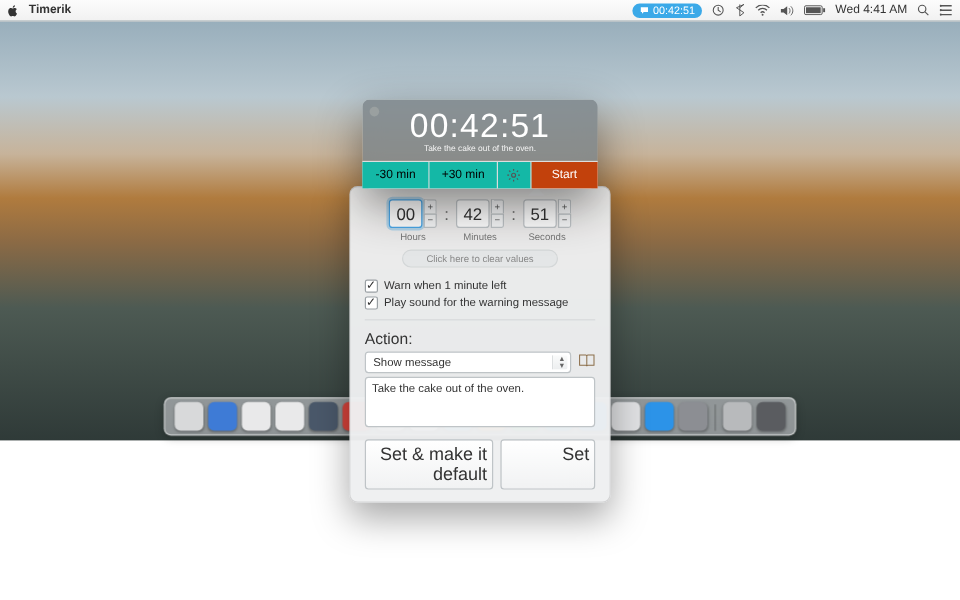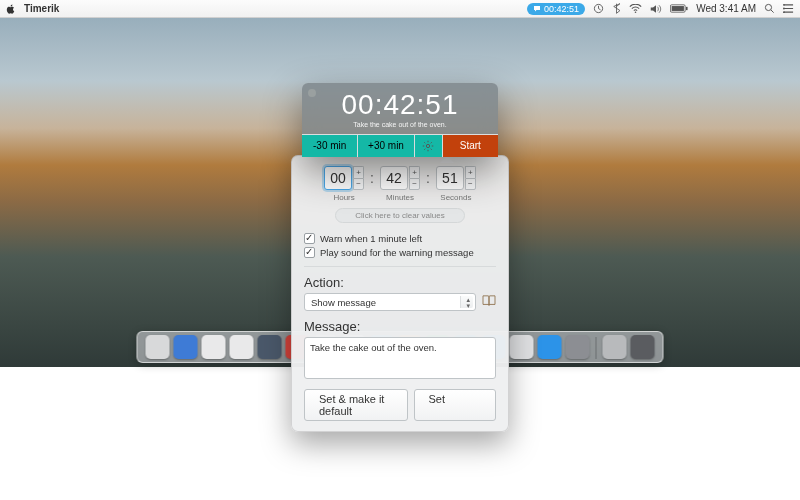--- a/index.html
+++ b/index.html
@@ -52,21 +52,21 @@
   .chk.checked::after{content:"✓";position:absolute;left:0;top:-2px;font-size:10px;color:#333}
   .divider{border:none;border-top:1px solid #d7dadb;margin:8px 0}
   .lbl{font-size:13px;margin-bottom:3px;color:#333}
   .select-row{display:flex;gap:6px;align-items:center}
   .select{flex:1;height:18px;border:1px solid #bfc4c7;border-radius:3px;background:#fff;font-size:9.5px;padding:0 16px 0 6px;display:flex;align-items:center;position:relative}
   .select::after{content:"";position:absolute;right:2px;top:2px;bottom:2px;width:12px;border-left:1px solid #dcdfe0;background:linear-gradient(#fafbfb,#eceeef);border-radius:0 2px 2px 0}
   .select .caret{position:absolute;right:5px;top:3px;font-size:7px;line-height:6px;color:#666;z-index:1}
   .bookicon{width:14px;height:14px;color:#8c6e4a}
   .msgbox{width:100%;height:42px;border:1px solid #bfc4c7;border-radius:3px;background:#fff;font-size:9.5px;padding:4px 5px;color:#333;margin-top:3px}
   .bottom-btns{display:flex;gap:6px;margin-top:10px}
-  .mac-btn{flex:1;font-size:11px;text-align:left;padding:3px 14px;border:1px solid #bfc4c7;border-radius:3px;background:linear-gradient(#ffffff,#f1f2f3);cursor:pointer}
+  .mac-btn{flex:1;font-size:15px;text-align:right;padding:3px 4px;border:1px solid #bfc4c7;border-radius:3px;background:linear-gradient(#ffffff,#f1f2f3);cursor:pointer}
   svg{display:block}
 </style>
 </head>
 <body>
 
 <div class="desktop">
 
   <div class="menubar">
     <span class="apple">
       <svg viewBox="0 0 16 16" width="10" height="10">
@@ -105,21 +105,21 @@
             <path d="M10 3c1.5 1.5 1.5 4.5 0 6M12 1c3 3 3 7 0 10" fill="none" stroke="#555" stroke-width="1"></path>
           </svg>
         </span>
       <span class="muted-icon">
           <svg width="18" height="9" viewBox="0 0 22 10">
             <rect x="0.5" y="0.5" width="18" height="9" rx="1.5" fill="none" stroke="#555"></rect>
             <rect x="2" y="2" width="15" height="6" fill="#555"></rect>
             <rect x="19.5" y="3" width="2" height="4" fill="#555"></rect>
           </svg>
         </span>
-      <span class="clock">Wed 3:41 AM</span>
+      <span class="clock">Wed 4:41 AM</span>
       <span class="muted-icon">
           <svg width="11" height="11" viewBox="0 0 16 16">
             <circle cx="6.5" cy="6.5" r="4.5" fill="none" stroke="#555" stroke-width="1.4"></circle>
             <path d="M10 10l4 4" stroke="#555" stroke-width="1.4"></path>
           </svg>
         </span>
       <span class="muted-icon">
           <svg width="11" height="11" viewBox="0 0 12 12">
             <path d="M1 2h10M1 6h10M1 10h10" stroke="#555" stroke-width="1.3"></path>
             <circle cx="1" cy="2" r="1" fill="#555"></circle>
@@ -204,21 +204,20 @@
           <span>Show message</span>
           <span class="caret">▴<br>▾</span>
         </div>
         <span class="bookicon">
           <svg viewBox="0 0 16 14" width="14" height="12">
               <path d="M1 1h6c.6 0 1 .4 1 1v10c0-.6-.4-1-1-1H1zM15 1H9c-.6 0-1 .4-1 1v10c0-.6.4-1 1-1h6z" fill="none" stroke="#8c6e4a" stroke-width="1"></path>
             </svg>
         </span>
       </div>
 
-      <div class="lbl" style="margin-top:8px">Message:</div>
       <div class="msgbox">Take the cake out of the oven.</div>
 
       <div class="bottom-btns">
         <div class="mac-btn" style="flex:1.4">Set &amp; make it default</div>
         <div class="mac-btn">Set</div>
       </div>
     </div>
   </div>
 
   <div class="dock" id="dock">

